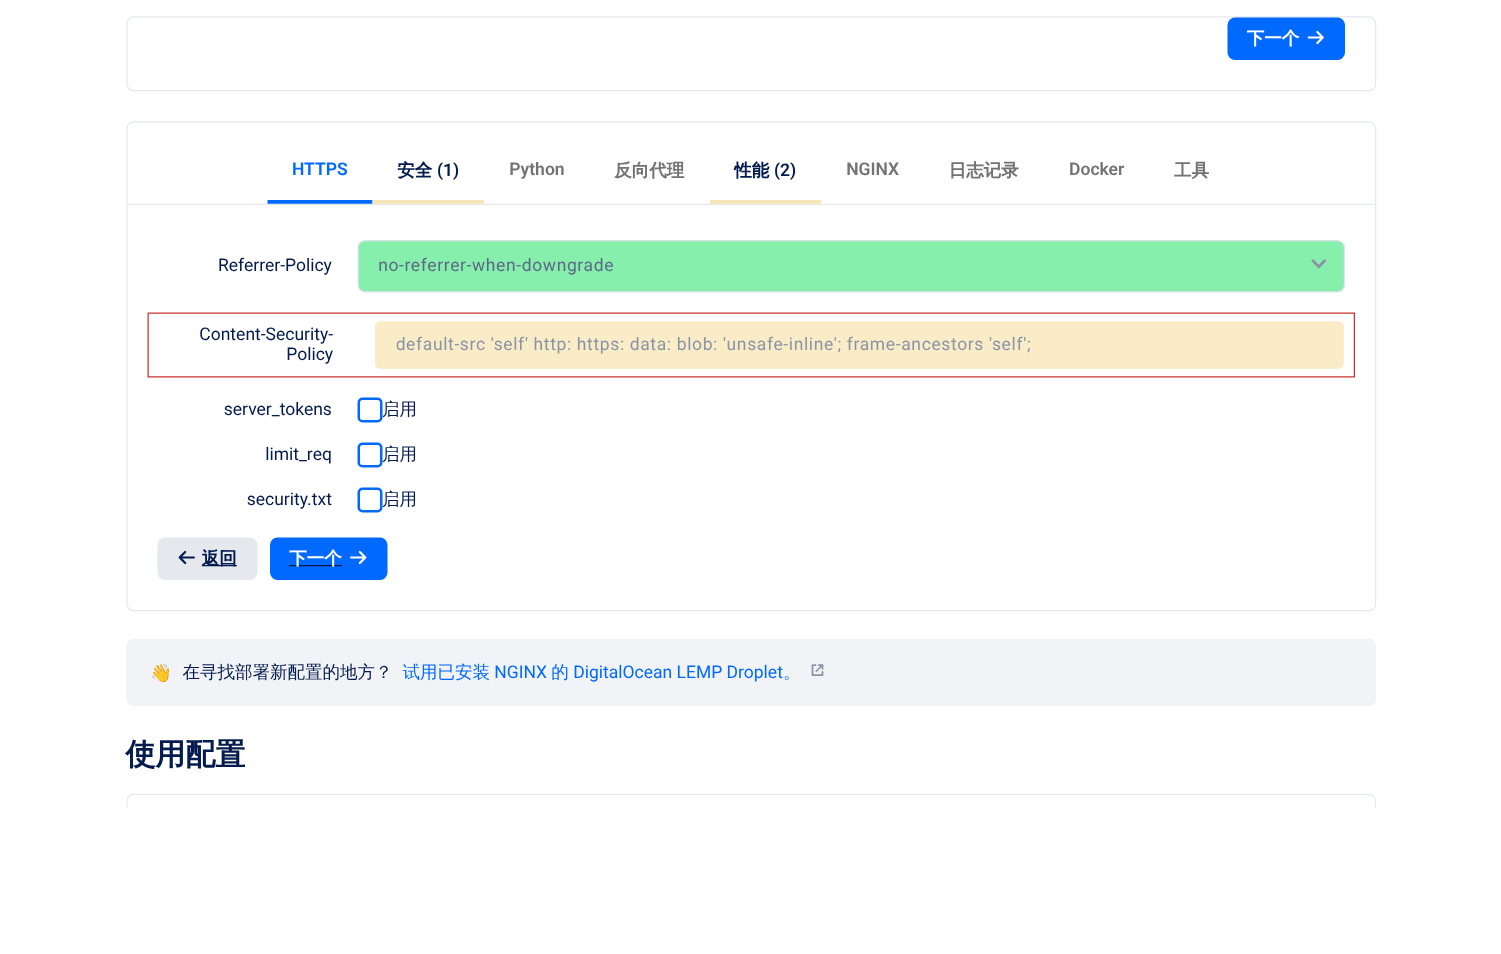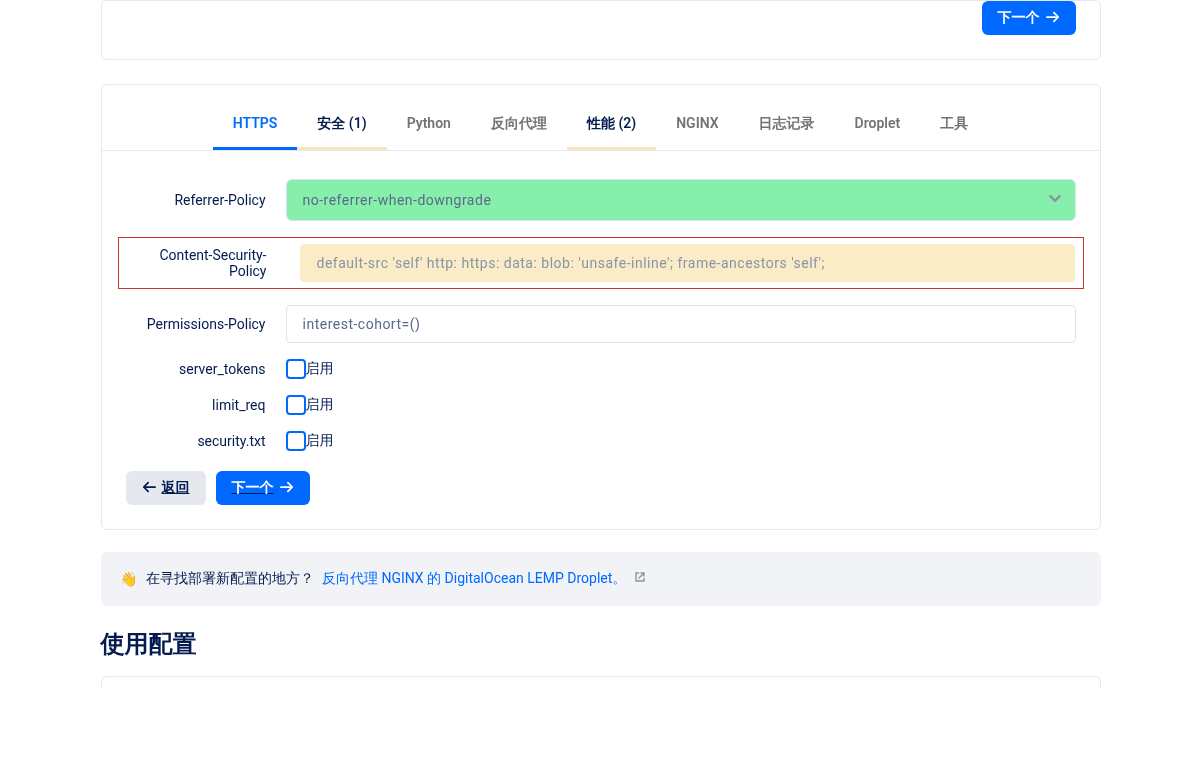--- a/index.html
+++ b/index.html
@@ -1,17 +1,17 @@
 <!DOCTYPE html>
 <html><head>
 <meta charset="utf-8">
 <style>
 * { box-sizing: border-box; margin: 0; padding: 0; }
 body { font-family: -apple-system, BlinkMacSystemFont, "Segoe UI", Roboto, "Helvetica Neue", Arial, sans-serif; background: #fff; color: #031b4e; font-size: 14px; overflow-y: scroll; }
-.container { max-width: 1024px; margin: 0 auto; padding: 0 12px; }
+.container { max-width: 1024px; margin: 13px auto; padding: 0 12px; }
 .card { border: 1px solid #e5e8ed; border-radius: 6px; background: #fff; }
 .top-card { padding: 0 24px 24px; margin-bottom: 24px; }
 .top-actions { display: flex; justify-content: flex-end; padding-top: 0; }
 .btn { display: inline-flex; align-items: center; gap: 6px; padding: 8px 16px; border-radius: 6px; font-size: 14px; font-weight: 600; cursor: pointer; border: none; }
 .btn-primary { background: #0069ff; color: #fff; }
 .btn-secondary { background: #e5e8ed; color: #031b4e; }
 h2 { font-size: 24px; font-weight: 700; color: #031b4e; margin: 20px 0 16px; }
 .tabs { display: flex; justify-content: center; border-bottom: 1px solid #e5e8ed; padding-top: 16px; }
 .tab { padding: 14px 20px; font-size: 14px; font-weight: 600; color: #737373; cursor: pointer; border-bottom: 3px solid transparent; position: relative; }
 .tab.current { color: #0069ff; border-bottom-color: #0069ff; }
@@ -57,21 +57,21 @@
 
   <div class="card">
     <div class="tabs">
       <div class="tab current">HTTPS</div>
       <div class="tab changed">安全 (1)</div>
       <div class="tab">Python</div>
       <div class="tab">反向代理</div>
       <div class="tab changed">性能 (2)</div>
       <div class="tab">NGINX</div>
       <div class="tab">日志记录</div>
-      <div class="tab">Droplet</div>
+      <div class="tab">Docker</div>
       <div class="tab">工具</div>
     </div>
 
     <div class="panel">
 
       <div class="form-row">
         <div class="form-label">Referrer-Policy</div>
         <div class="form-control-wrap">
           <div class="select-wrap">
             <input type="text" readonly="" class="select-input" value="no-referrer-when-downgrade" style="">
@@ -84,26 +84,20 @@
         </div>
       </div>
 
       <div class="form-row highlighted">
         <div class="form-label">Content-Security-Policy</div>
         <div class="form-control-wrap">
           <input type="text" class="text-input" placeholder="default-src 'self' http: https: data: blob: 'unsafe-inline'; frame-ancestors 'self';" style="">
         </div>
       </div>
 
-      <div class="form-row">
-        <div class="form-label">Permissions-Policy</div>
-        <div class="form-control-wrap">
-          <input type="text" class="text-input" value="interest-cohort=()" style="">
-        </div>
-      </div>
 
       <div class="form-row">
         <div class="form-label">server_tokens</div>
         <div class="form-control-wrap checkbox-wrap">
           <div class="checkbox"></div>
           <span class="checkbox-label">启用</span>
         </div>
       </div>
 
       <div class="form-row">
@@ -141,21 +135,21 @@
         </button>
       </div>
 
     </div>
   </div>
 
   <div class="callout">
     <span>👋</span>
     <span>在寻找部署新配置的地方？</span>
     <a href="#" class="callout-link">
-      <span>反向代理 NGINX 的 DigitalOcean LEMP Droplet。</span>
+      <span>试用已安装 NGINX 的 DigitalOcean LEMP Droplet。</span>
       <span class="ext-icon">
         <svg width="12" height="12" viewBox="0 0 12 12" fill="none">
             <path d="M4.5 2H2v8h8V7.5M7 2h3v3M10 2L5 7" stroke="currentColor" stroke-width="1.4" stroke-linecap="round" stroke-linejoin="round"></path>
           </svg>
       </span>
     </a>
   </div>
 
   <h2>使用配置</h2>
 

